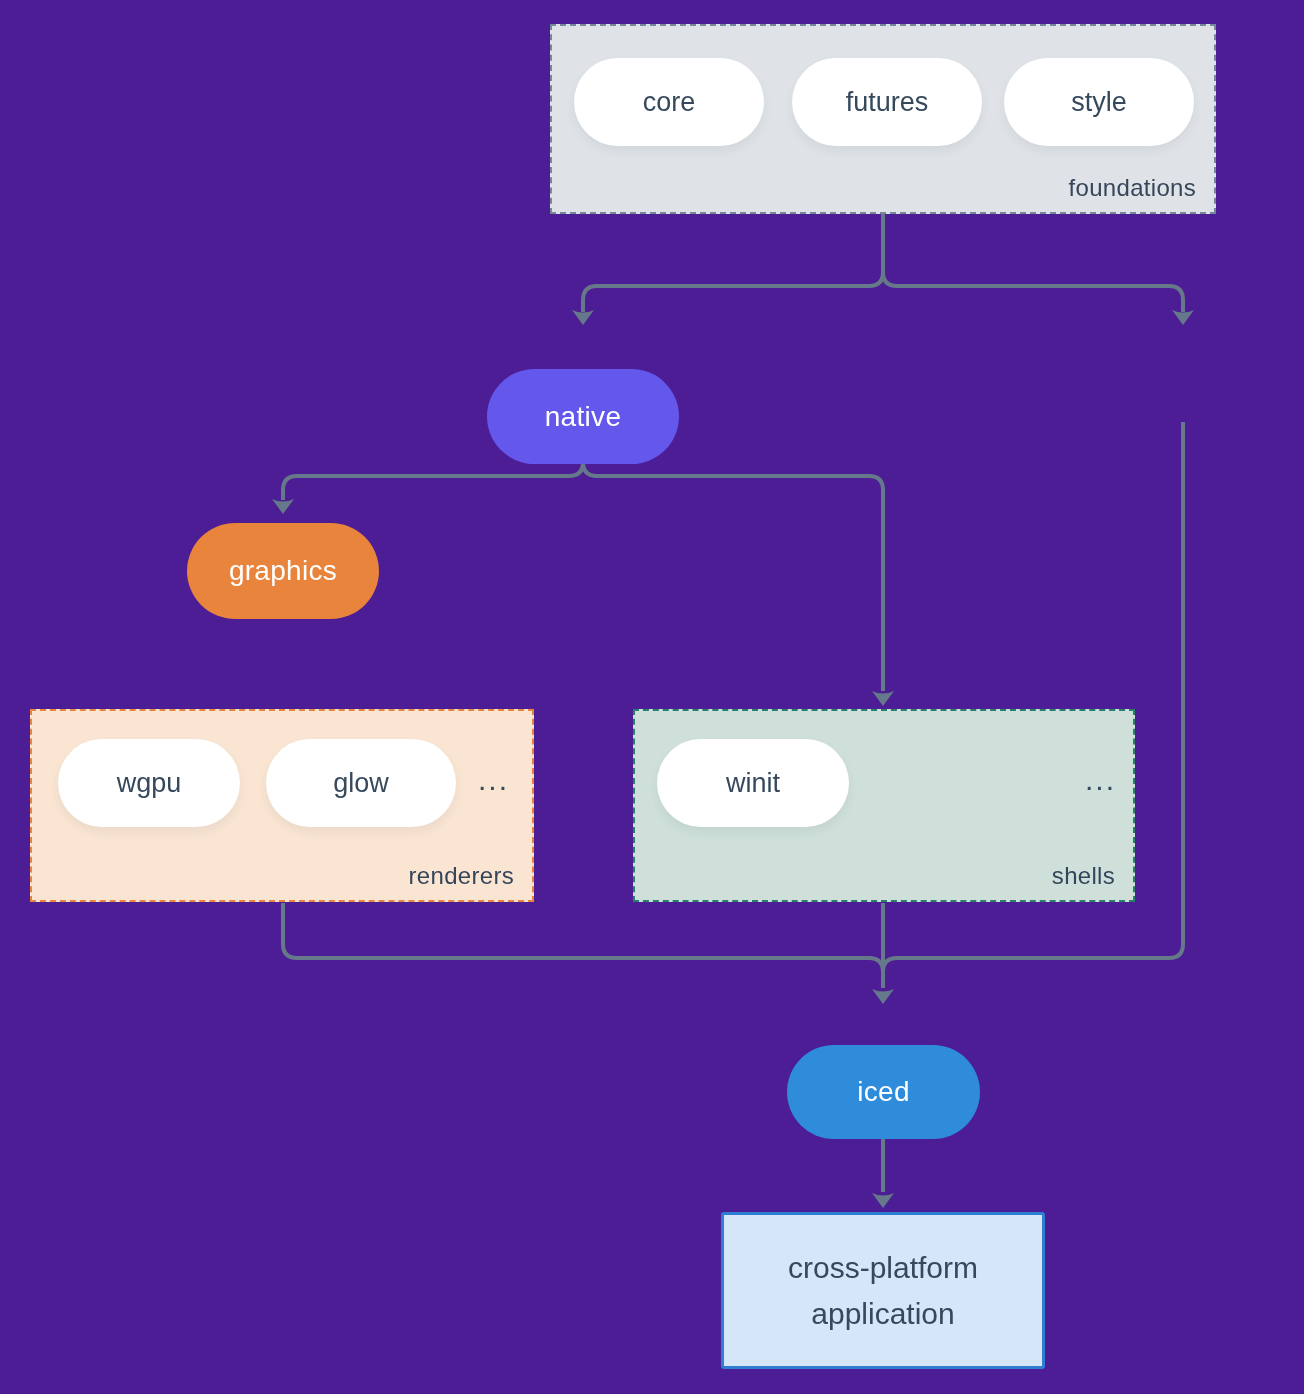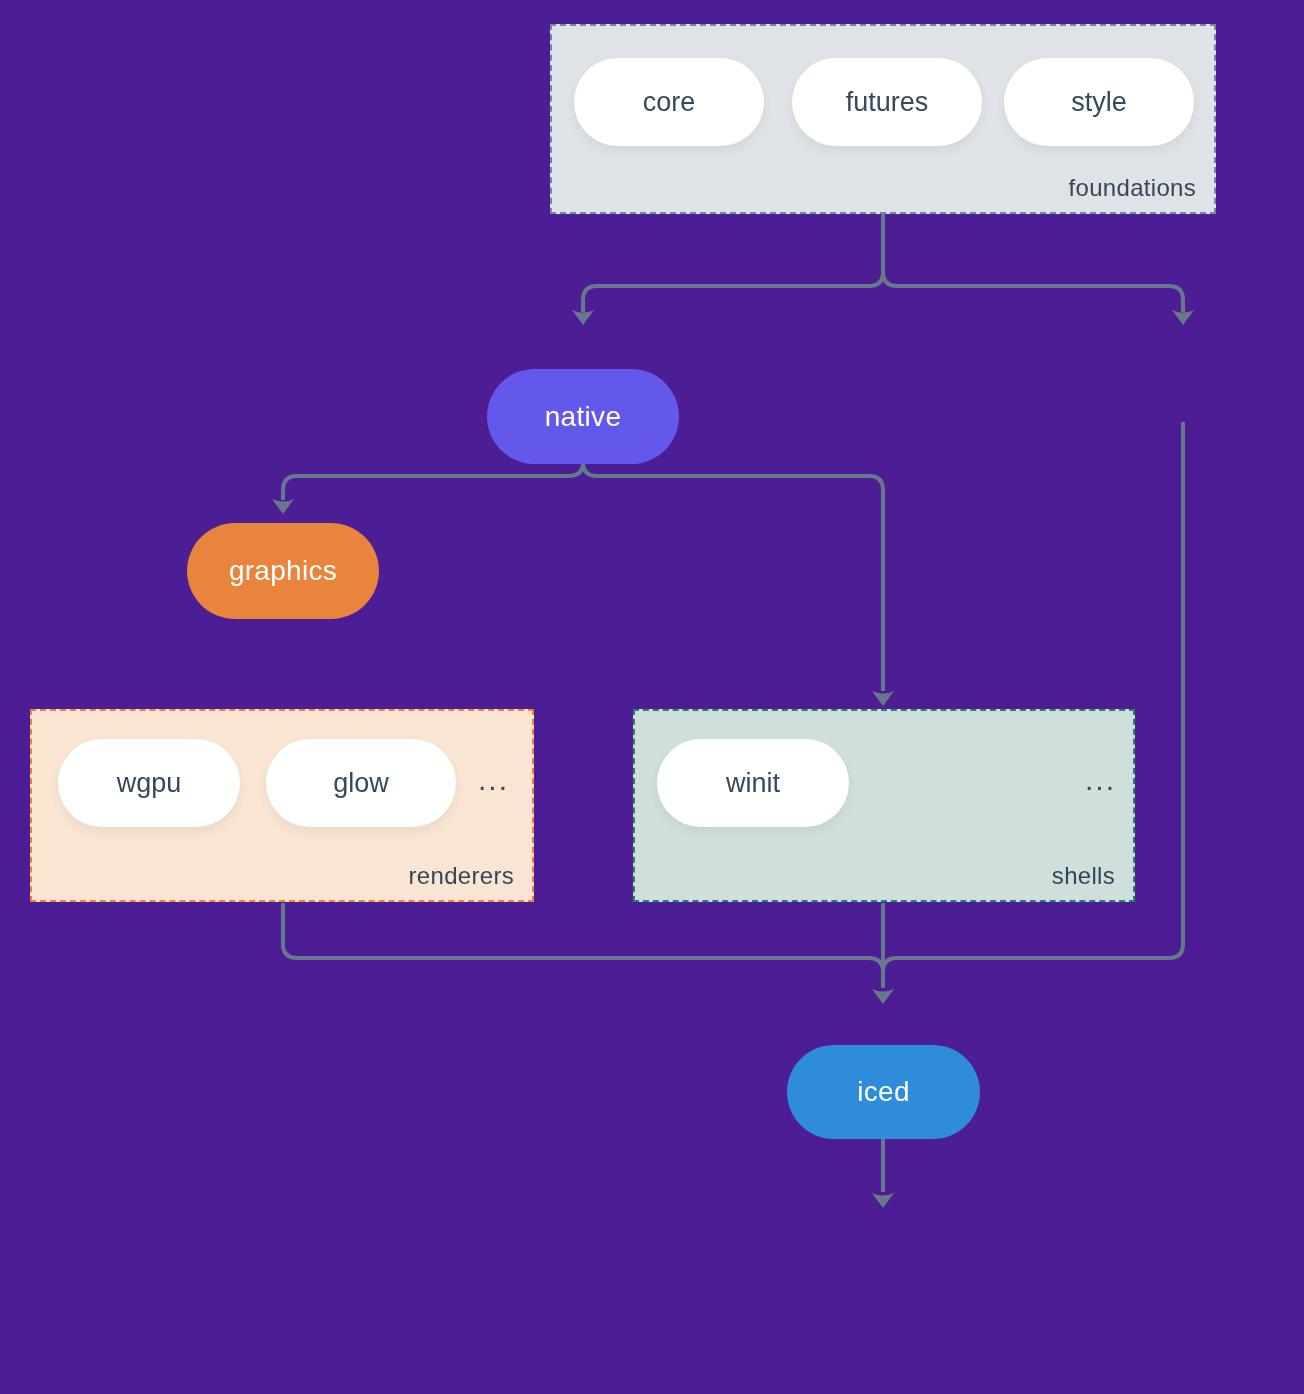--- a/index.html
+++ b/index.html
@@ -167,14 +167,18 @@
       <span>winit</span>
     </div>
     <div class="ellipsis" style="left:450px; top:52px;">...</div>
     <div class="group-label">shells</div>
   </div>
 
   <div class="node-pill iced">
     <span>iced</span>
   </div>
 
+  <div class="app-box">
+    <span>cross-platform</span>
+    <span>application</span>
+  </div>
 
 </div>
 
 </body></html>

